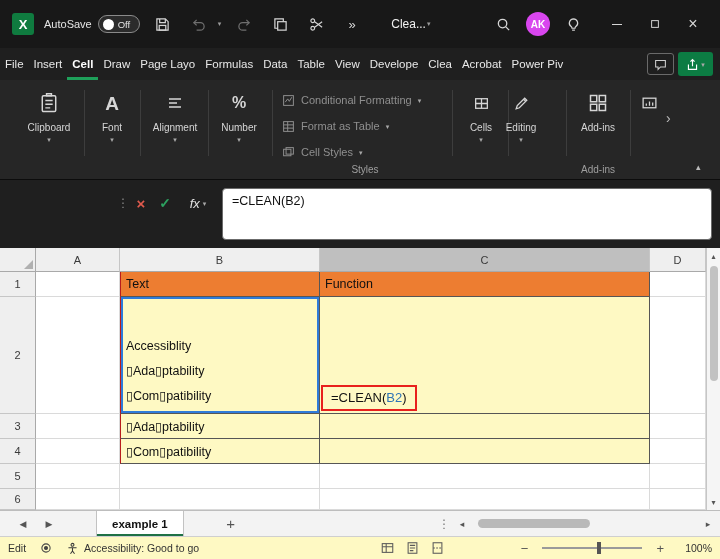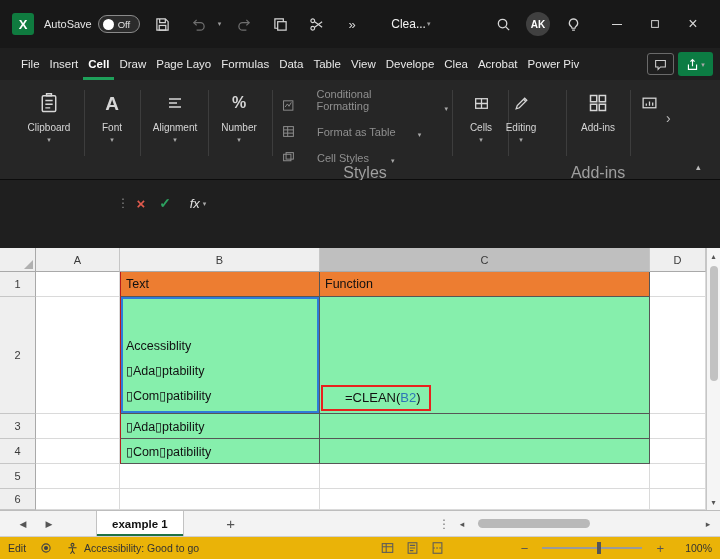--- a/index.html
+++ b/index.html
@@ -17,46 +17,46 @@
   .autosave{display:flex;align-items:center;gap:6px;font-size:11px}
   .toggle{width:42px;height:18px;border:1px solid #8a8a8a;border-radius:9px;background:#2b2b2b;
           display:flex;align-items:center;gap:4px;padding:0 4px}
   .knob{width:11px;height:11px;border-radius:50%;background:#fff}
   .toggle-label{font-size:9.5px;color:#e4e4e4}
   .tb-btn{width:26px;height:26px;display:flex;align-items:center;justify-content:center;border-radius:4px;color:#d6d6d6}
   .tb-btn.disabled{color:#6f6f6f}
   .tb-caret{font-size:7px;color:#9a9a9a;margin-left:-4px}
   .doc-title{display:flex;align-items:center;gap:5px;font-size:12px;color:#f0f0f0;margin-left:16px}
   .spacer{flex:1}
-  .avatar{width:24px;height:24px;border-radius:50%;background:#404040;color:#fff;font-size:10px;
+  .avatar{width:24px;height:24px;border-radius:50%;background:#d946ef;color:#fff;font-size:10px;
           font-weight:bold;display:flex;align-items:center;justify-content:center}
   .win-ctrls{display:flex;align-items:center;gap:8px;margin-left:6px}
   .win-btn{width:30px;height:30px;display:flex;align-items:center;justify-content:center;color:#d6d6d6;font-size:14px}
   .min-glyph{width:10px;height:1px;background:#d6d6d6}
 
   
   .ribbontabs{left:0;top:48px;width:720px;height:32px;background:#1f1f1f;display:flex;align-items:stretch;
-              padding-left:16px;color:#e8e8e8;font-size:11.5px}
+              padding-left:0;color:#e8e8e8;font-size:11.5px}
   .rtab{display:flex;align-items:center;padding:0 5px;white-space:nowrap}
   .rtab.active{color:#fff;font-weight:bold;box-shadow:inset 0 -3px 0 #1ea05a}
   .comment-btn{position:absolute;right:46px;top:5px;width:27px;height:22px;border:1px solid #6a6a6a;
                border-radius:3px;display:flex;align-items:center;justify-content:center;color:#cfcfcf}
   .share-btn{position:absolute;right:7px;top:4px;width:35px;height:24px;background:#0c7c43;border-radius:3px;
              display:flex;align-items:center;justify-content:center;gap:2px;color:#fff}
 
   
   .ribbon{left:0;top:80px;width:720px;height:100px;background:#262626;border-bottom:1px solid #0c0c0c;color:#d6d6d6}
   .bigbtn{position:absolute;top:7px;height:84px;display:flex;flex-direction:column;align-items:center;
           gap:3px;font-size:10px;color:#d6d6d6}
   .bigbtn .ic{height:32px;display:flex;align-items:center;justify-content:center}
   .caret{font-size:7px;color:#a8a8a8;line-height:1}
   .vsep{position:absolute;top:10px;height:66px;width:1px;background:#3d3d3d}
-  .styles-row{position:absolute;left:282px;width:166px;height:24px;display:flex;align-items:flex-end;gap:22px;
+  .styles-row{position:absolute;left:282px;width:166px;height:24px;display:flex;align-items:center;gap:6px;
               color:#8f8f8f;font-size:11px}
-  .grp-label{position:absolute;top:84px;text-align:center;font-size:16px;color:#9f9f9f}
+  .grp-label{position:absolute;top:84px;text-align:center;font-size:10px;color:#9f9f9f}
   .fontA{font-size:19px;font-weight:bold;color:#d6d6d6;line-height:1}
   .pct{font-size:16px;font-weight:bold;color:#d6d6d6;line-height:1}
 
   
   .fbar{left:0;top:180px;width:720px;height:68px;background:#1f1f1f}
   .namebox{position:absolute;left:8px;top:10px;width:102px;height:27px;background:#fff;border:1px solid #555;
            border-radius:3px;display:flex;align-items:center;justify-content:space-between;padding:0 8px;
            color:#111;font-size:12px}
   .fbar-dots{position:absolute;left:117px;top:16px;color:#8a8a8a;font-size:12px}
   .fbtn{position:absolute;top:10px;width:22px;height:26px;display:flex;align-items:center;justify-content:center}
@@ -72,26 +72,26 @@
   .ch{border-right:1px solid #c6c6c6;border-bottom:1px solid #a9a9a9}
   .ch.sel{background:#bfbfbf}
   .rh{border-bottom:1px solid #c6c6c6;border-right:1px solid #a9a9a9}
   .corner{border-right:1px solid #a9a9a9;border-bottom:1px solid #a9a9a9;position:relative}
   .corner::after{content:"";position:absolute;right:2px;bottom:2px;border-left:9px solid transparent;
                  border-bottom:9px solid #b0b0b0}
   .cell{border-right:1px solid #dadada;border-bottom:1px solid #dadada;font-size:12.5px;color:#111;
         position:relative;overflow:visible}
   .cell.o{background:#ed7d31;border-right:1px solid #565656;border-bottom:1px solid #565656;
           display:flex;align-items:center;padding-left:5px}
-  .cell.g{background:#86efac;border-right:1px solid #565656;border-bottom:1px solid #565656}
+  .cell.g{background:#fef9c3;border-right:1px solid #565656;border-bottom:1px solid #565656}
   .cell.bl{border-left:1px solid #b91c1c}
   .cell.txt{display:flex;align-items:center;padding-left:5px}
   .refcell{box-shadow:inset 0 0 0 2px #2f7bd9}
   .b2lines{position:absolute;left:0;bottom:0;padding:0 0 4px 5px;line-height:25px}
-  .redbox{position:absolute;left:1px;bottom:2px;border:2px solid #e8211d;padding:3px 8px 4px 22px;
+  .redbox{position:absolute;left:1px;bottom:2px;border:2px solid #e8211d;padding:3px 8px 4px 8px;
           display:flex;align-items:center;font-size:13px;white-space:nowrap}
   .ref{color:#2e75b6}
 
   
   .vscroll{left:706px;top:248px;width:14px;height:262px;background:#f5f5f5;border-left:1px solid #c6c6c6}
   .vs-arrow{height:16px;display:flex;align-items:center;justify-content:center;font-size:8px;color:#555}
   .vthumb{position:absolute;left:3px;top:18px;width:8px;height:115px;background:#c2c2c2;border-radius:4px}
   .vs-down{position:absolute;bottom:0;left:0;right:0}
 
   
@@ -102,21 +102,21 @@
              border-left:1px solid #c2c2c2;border-right:1px solid #c2c2c2;box-shadow:inset 0 -2px 0 #1e7145;
              font-size:11.5px;font-weight:bold;color:#111}
   .add-sheet{width:34px;margin-left:30px;display:flex;align-items:center;justify-content:center;font-size:15px;color:#555}
   .sb-dots{display:flex;align-items:center;justify-content:center;width:20px;color:#777;font-size:12px}
   .hscroll{width:262px;display:flex;align-items:center;margin-right:4px}
   .hs-btn{width:16px;display:flex;align-items:center;justify-content:center;font-size:9px;color:#555}
   .hs-track{flex:1;height:14px;display:flex;align-items:center}
   .hthumb{width:112px;height:9px;background:#b9b9b9;border-radius:5px;margin-left:8px}
 
   
-  .statusbar{left:0;top:536px;width:720px;height:23px;background:#eab308;border-top:1px solid #cfcfcf;
+  .statusbar{left:0;top:536px;width:720px;height:23px;background:#fef9c3;border-top:1px solid #cfcfcf;
              display:flex;align-items:center;padding:0 8px;gap:14px;font-size:10.5px;color:#333}
   .sb-item{display:flex;align-items:center;gap:5px}
   .view-icons{display:flex;align-items:center;gap:10px;margin-left:auto;color:#5a5a5a}
   .zoom-minus{margin-left:62px;font-size:13px;color:#555}
   .zoom-slider{width:100px;height:2px;background:#9a9a9a;position:relative}
   .zoom-thumb{position:absolute;left:55%;top:-5px;width:4px;height:12px;background:#555}
   .zoom-plus{font-size:13px;color:#555}
   .zoom-pct{width:34px;text-align:right}
 </style>
 </head>
@@ -349,20 +349,23 @@
     <div class="fbtn" style="left:130px;color:#e05a4d;font-size:15px;font-weight:bold">
       <span>×</span>
     </div>
     <div class="fbtn" style="left:154px;color:#2da160;font-size:14px;font-weight:bold">
       <span>✓</span>
     </div>
     <div class="fbtn fx" style="left:180px;width:36px">
       <span style="font-style:italic">fx</span>
       <span class="caret">▾</span>
     </div>
+    <div class="finput">
+      <span>=CLEAN(B2)</span>
+    </div>
   </div>
 
   <div class="abs grid">
     <div class="hd corner" style="grid-area:1/1"></div>
     <div class="hd ch" style="grid-area:1/2">A</div>
     <div class="hd ch" style="grid-area:1/3">B</div>
     <div class="hd ch sel" style="grid-area:1/4">C</div>
     <div class="hd ch" style="grid-area:1/5">D</div>
 
     <div class="hd rh" style="grid-area:2/1">1</div>

